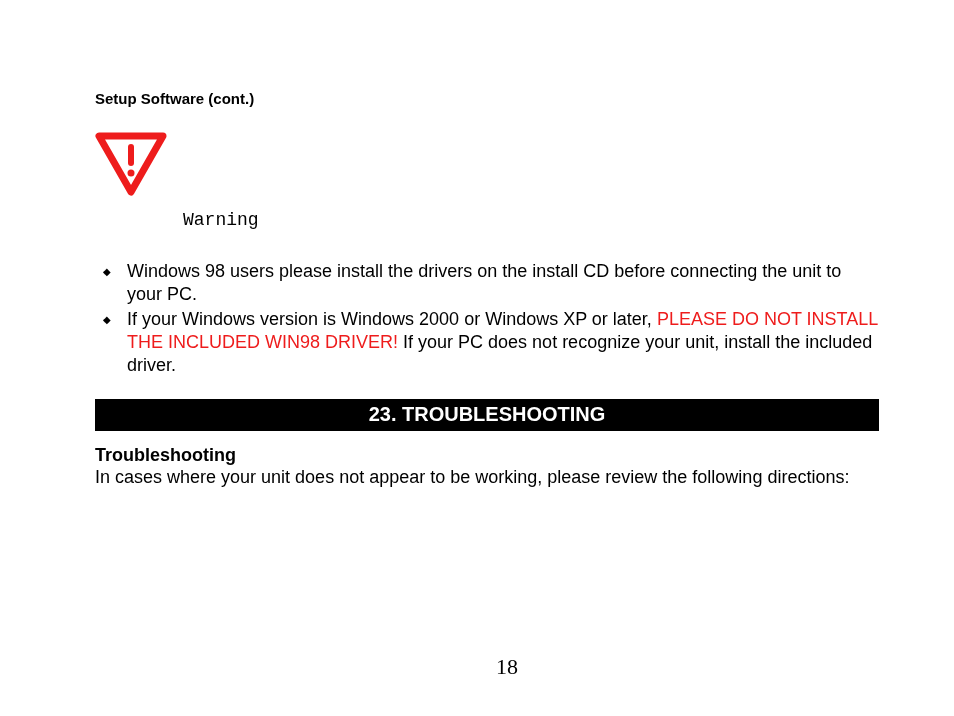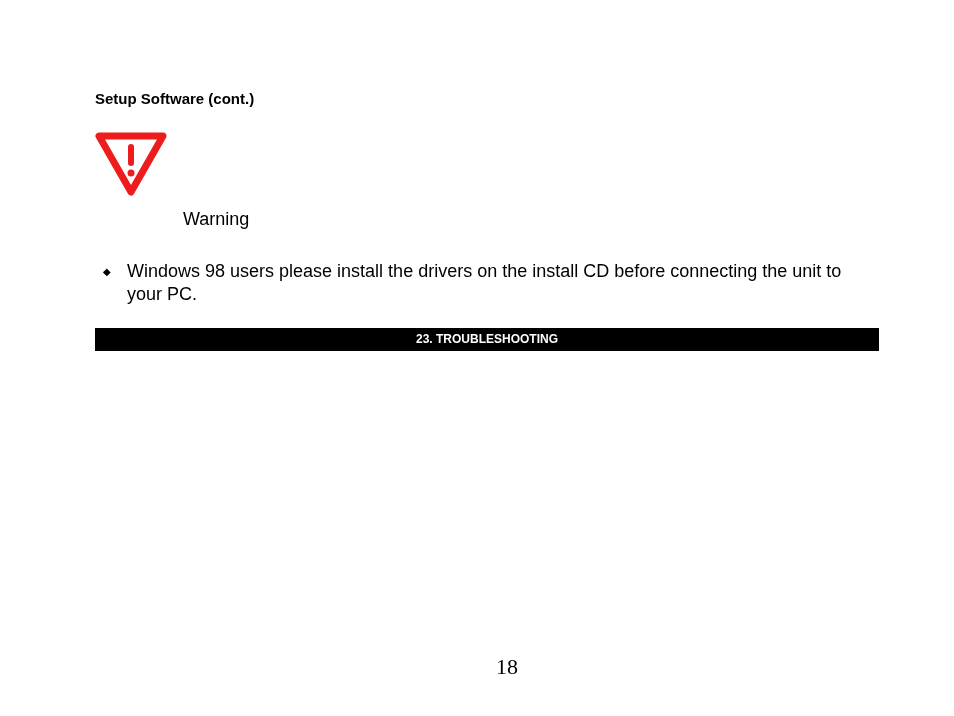--- a/index.html
+++ b/index.html
@@ -24,20 +24,21 @@
       margin-bottom: 30px;
     }
     .warning-icon {
       display: block;
       margin-bottom: 8px;
     }
     .warning-label {
       display: inline-block;
       margin-left: 88px;
       font-size: 18px;
+      font-family: Liberation Mono, monospace;
     }
     .bullets {
       list-style: none;
       margin-left: 0;
       padding-left: 0;
       margin-bottom: 22px;
     }
     .bullets li {
       position: relative;
       padding-left: 32px;
@@ -55,21 +56,21 @@
     .indent-wrap {
       display: block;
     }
     .red { color: #ee1c1c; }
     .section-bar {
       background: #000;
       color: #fff;
       font-weight: bold;
       text-align: center;
       padding: 4px 0 5px 0;
-      font-size: 12px;
+      font-size: 20px;
       margin: 8px 0 14px 0;
     }
     .sub-heading {
       font-weight: bold;
       font-size: 18px;
     }
     .body-justify {
       text-align: justify;
       font-size: 18px;
       line-height: 1.3;
@@ -100,20 +101,27 @@
         <circle cx="36" cy="41" r="3.5" fill="#ee1c1c"></circle>
       </svg>
     </span>
     <span class="warning-label">Warning</span>
   </div>
 
   <ul class="bullets">
     <li>
       <span>Windows 98 users please install the drivers on the install CD before connecting the unit to your PC.</span>
     </li>
+    <li>
+      <span class="indent-wrap"><span> If your Windows version is Windows 2000 or Windows XP or later, </span><span class="red">PLEASE DO NOT INSTALL THE INCLUDED WIN98 DRIVER!</span><span>  If your PC does not recognize your unit, install the included driver.</span></span>
+    </li>
   </ul>
 
   <div class="section-bar">23.  TROUBLESHOOTING</div>
 
+  <div>
+    <div class="sub-heading">Troubleshooting</div>
+    <div class="body-justify">In cases where your unit does not appear to be working, please review the following directions:</div>
+  </div>
 
 </div>
 
 <div class="page-number">18</div>
 
 </body></html>

